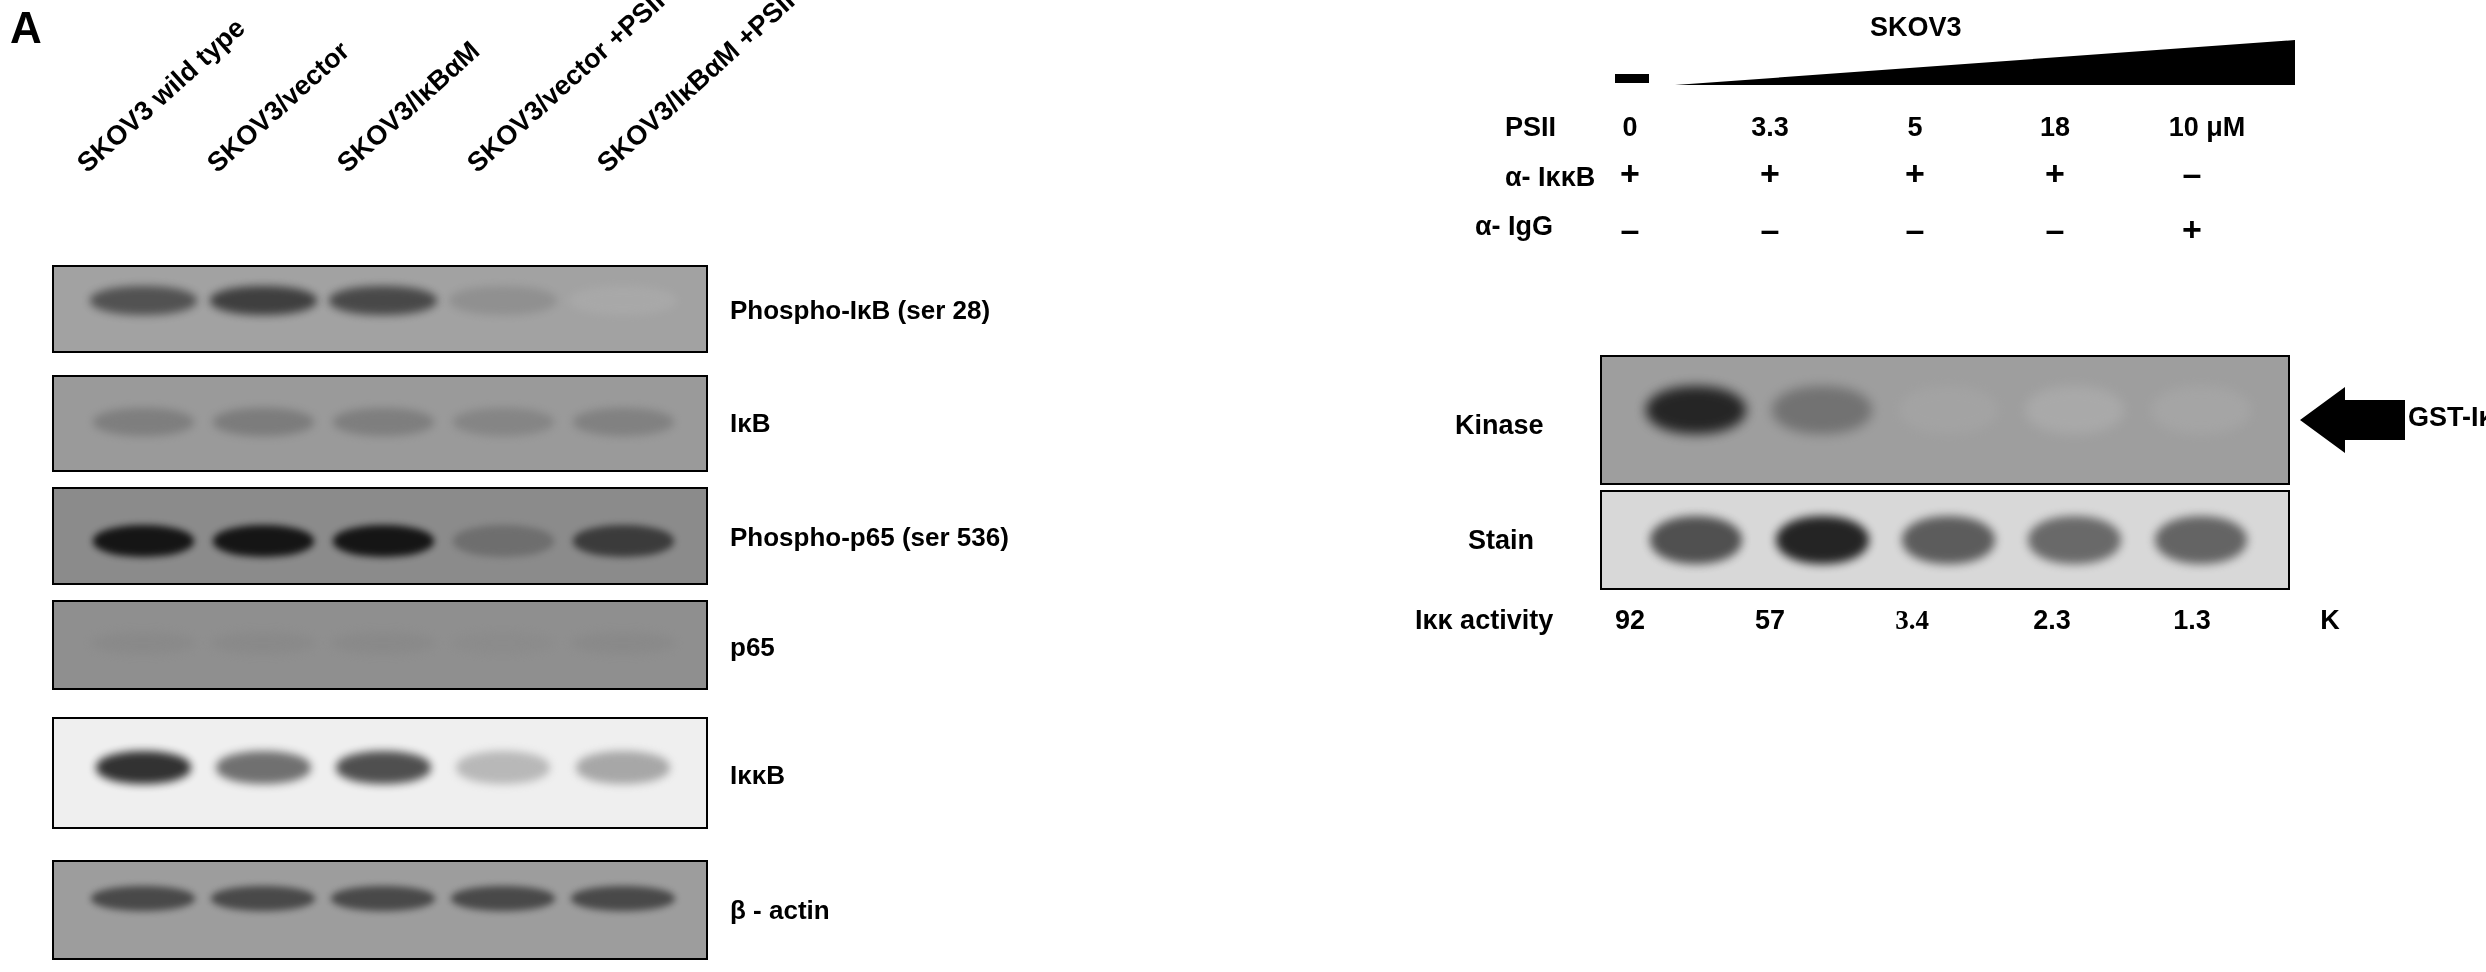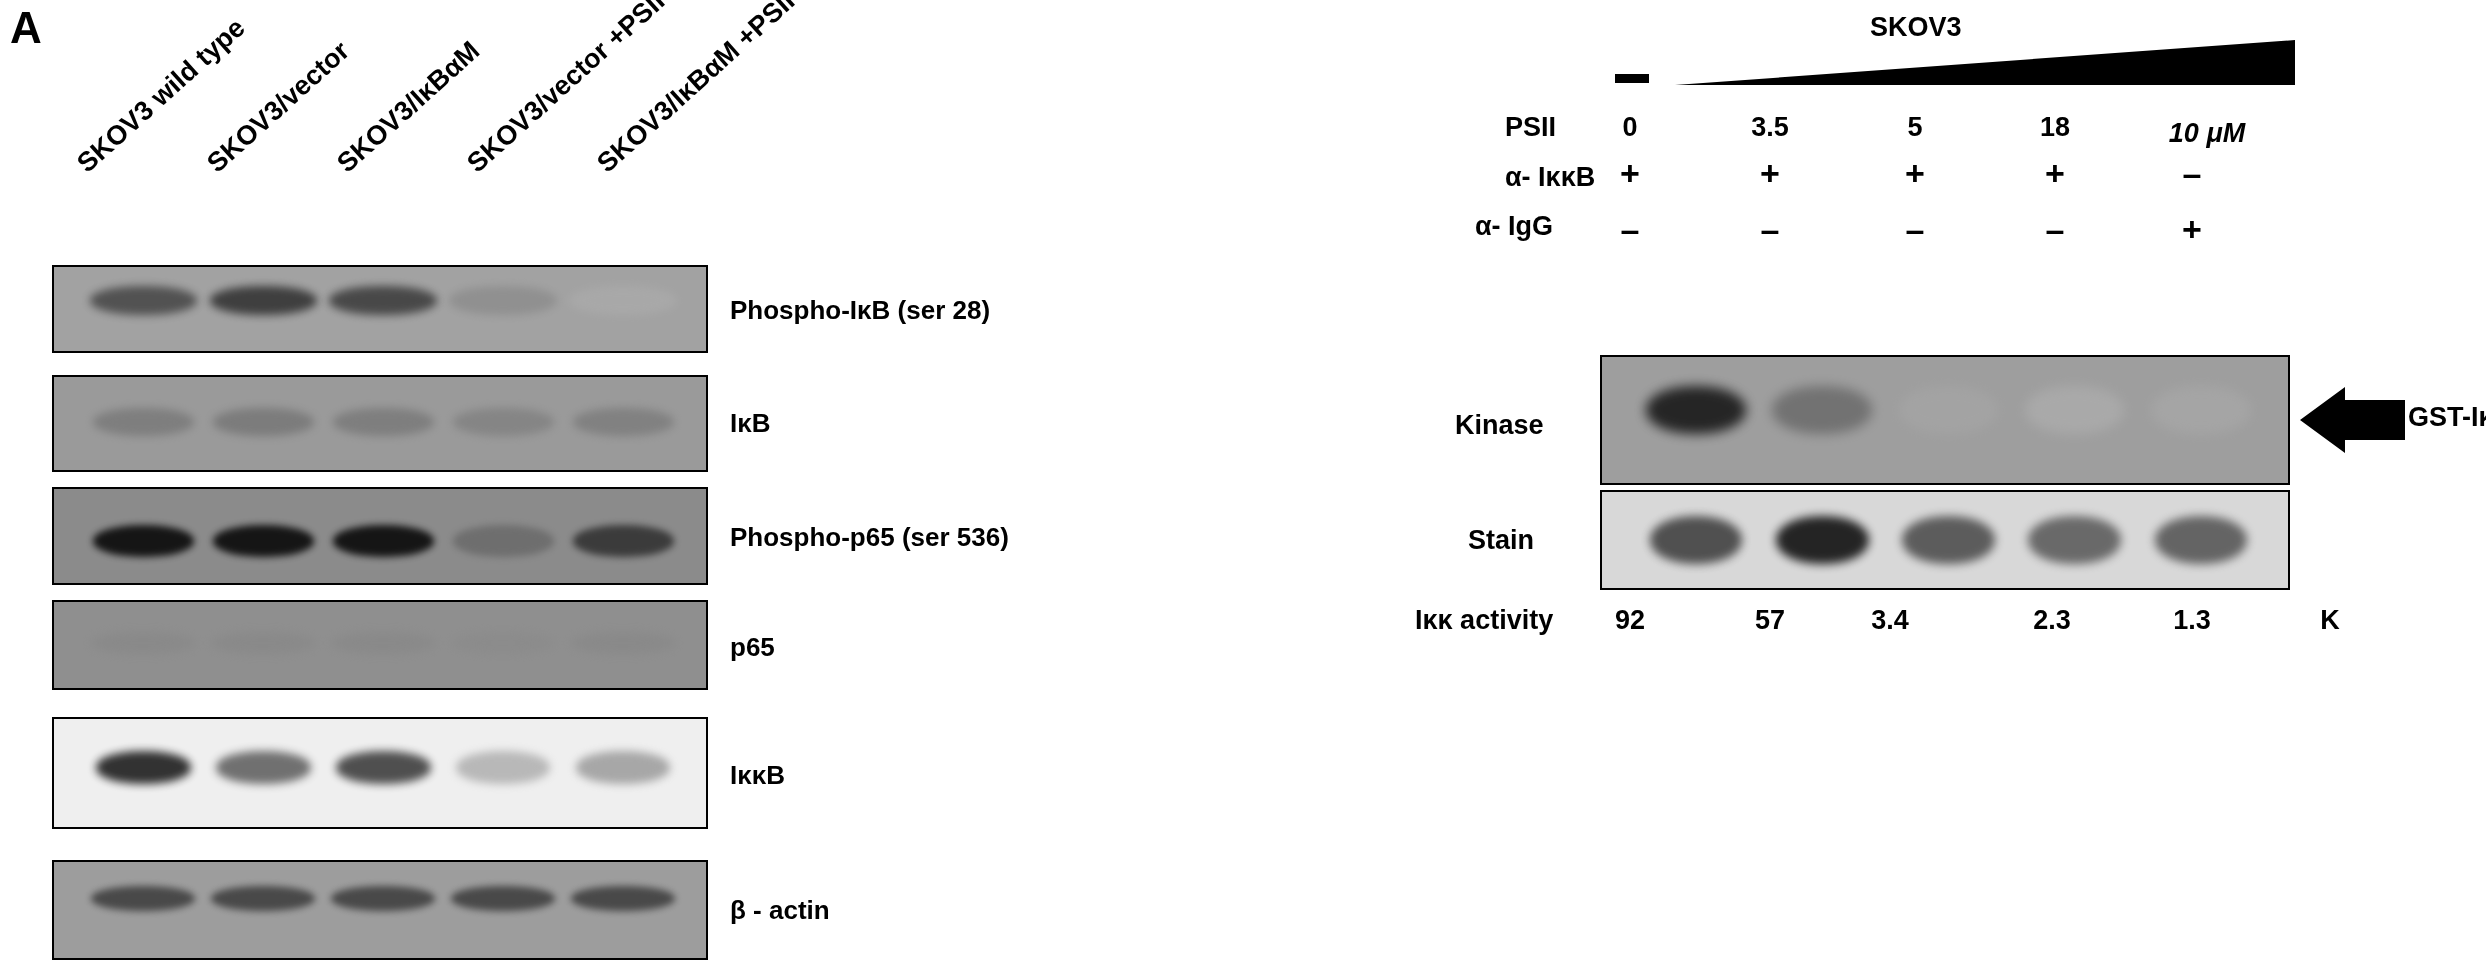--- a/index.html
+++ b/index.html
@@ -204,24 +204,24 @@
     <div class="dash-mark" style="left:215px; top:74px; width:34px; height:9px;"></div>
 
     <div class="wedge" style="left:275px; top:38px;">
       <svg width="620" height="50" viewBox="0 0 620 50">
         <polygon points="0,47 620,47 620,2" fill="#000000"></polygon>
       </svg>
     </div>
 
     <div class="b-rowlabel" style="left:105px; top:112px;">PSII</div>
     <div class="b-cell" style="left:180px; top:112px; width:100px;">0</div>
-    <div class="b-cell" style="left:320px; top:112px; width:100px;">3.5</div>
+    <div class="b-cell" style="left:320px; top:112px; width:100px;">3.3</div>
     <div class="b-cell" style="left:465px; top:112px; width:100px;">5</div>
     <div class="b-cell" style="left:605px; top:112px; width:100px;">18</div>
-    <div class="b-cell" style="left:742px; top:118px; width:130px;font-style:italic;">10 μM</div>
+    <div class="b-cell" style="left:742px; top:112px; width:130px;">10 μM</div>
 
     <div class="b-rowlabel" style="left:75px; top:162px;margin-left:30px;">α- IκκB</div>
     <div class="b-sign" style="left:180px; top:154px; width:100px;">+</div>
     <div class="b-sign" style="left:320px; top:154px; width:100px;">+</div>
     <div class="b-sign" style="left:465px; top:154px; width:100px;">+</div>
     <div class="b-sign" style="left:605px; top:154px; width:100px;">+</div>
     <div class="b-sign" style="left:742px; top:154px; width:100px;">–</div>
 
     <div class="b-rowlabel" style="left:75px; top:211px;">α- IgG</div>
     <div class="b-sign" style="left:180px; top:210px; width:100px;">–</div>
@@ -255,19 +255,19 @@
           <div class="band" style="left: 25.35%; width: 13.5%; top: 25%; height: 50%; background: rgb(31, 31, 31); opacity: 0.97; filter: blur(5px);"></div>
           <div class="band" style="left: 43.75%; width: 13.5%; top: 25%; height: 50%; background: rgb(69, 69, 69); opacity: 0.84; filter: blur(5px);"></div>
           <div class="band" style="left: 62.15%; width: 13.5%; top: 25%; height: 50%; background: rgb(78, 78, 78); opacity: 0.8; filter: blur(5px);"></div>
           <div class="band" style="left: 80.55%; width: 13.5%; top: 25%; height: 50%; background: rgb(75, 75, 75); opacity: 0.82; filter: blur(5px);"></div>
         </div>
     </div>
 
     <div class="b-rowlabel" style="left:15px; top:605px;">Iκκ activity</div>
     <div class="b-cell" style="left:180px; top:605px; width:100px;">92</div>
     <div class="b-cell" style="left:320px; top:605px; width:100px;">57</div>
-    <div class="b-cell" style="left:440px; top:605px; width:100px;">3.4</div>
+    <div class="b-cell" style="left:462px; top:605px; width:100px;font-family:Liberation Serif, serif;">3.4</div>
     <div class="b-cell" style="left:602px; top:605px; width:100px;">2.3</div>
     <div class="b-cell" style="left:742px; top:605px; width:100px;">1.3</div>
     <div class="b-cell" style="left:900px; top:605px; width:60px;">K</div>
   </div>
 
 </div>
 
 </body></html>

